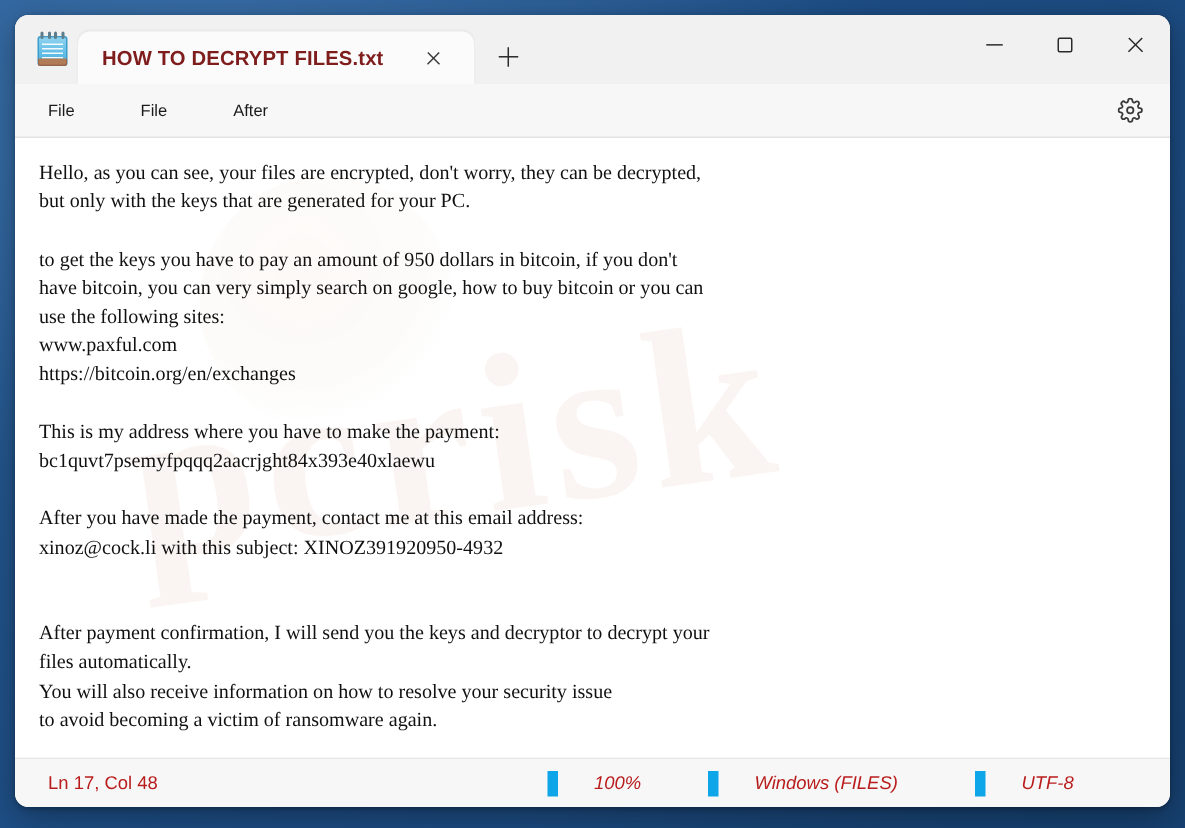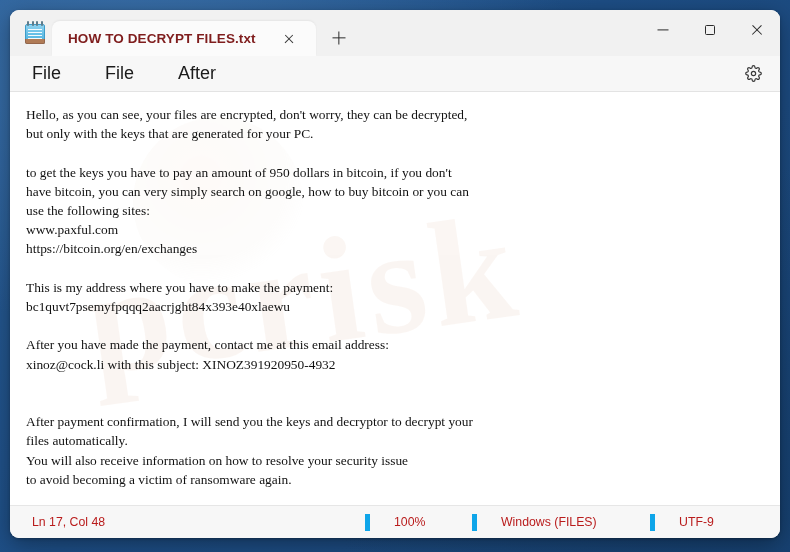--- a/index.html
+++ b/index.html
@@ -203,21 +203,21 @@
     height: 35px;
     background: #f7f7f7;
     display: flex;
     align-items: center;
     padding-left: 16px;
     border-bottom: 1px solid #e3e3e3;
     position: relative;
     flex: none;
   }
   .menu-item {
-    font-size: 18px;
+    font-size: 11px;
     color: #1b1b1b;
     margin-right: 32px;
     padding: 4px 6px;
     border-radius: 4px;
     cursor: default;
     white-space: nowrap;
   }
   #gear-btn {
     position: absolute;
     right: 14px;
@@ -293,27 +293,28 @@
     color: #b91c1c;
     flex: none;
   }
   #st-pos {
     width: 355px;
     padding-left: 22px;
     box-sizing: border-box;
     white-space: nowrap;
   }
   .st-cell {
-    border-left: 5px solid #0ea5e9;
+    border-left: 7px solid #0ea5e9;
     height: 17px;
     display: flex;
     align-items: center;
     padding-left: 24px;
     box-sizing: border-box;
     white-space: nowrap;
+    font-style: italic;
   }
   #st-zoom { width: 107px; }
   #st-eol  { width: 178px; }
   #st-enc  { width: 120px; }
 </style>
 </head>
 <body>
 
 <div id="desktop">
 
@@ -389,17 +390,17 @@
 After payment confirmation, I will send you the keys and decryptor to decrypt your
 files automatically.
 You will also receive information on how to resolve your security issue
 to avoid becoming a victim of ransomware again.</div>
     </div>
 
     <div id="statusbar">
       <div id="st-pos">Ln 17, Col 48</div>
       <div class="st-cell" id="st-zoom">100%</div>
       <div class="st-cell" id="st-eol">Windows (FILES)</div>
-      <div class="st-cell" id="st-enc">UTF-9</div>
+      <div class="st-cell" id="st-enc">UTF-8</div>
     </div>
 
   </div>
 </div>
 
 </body></html>

